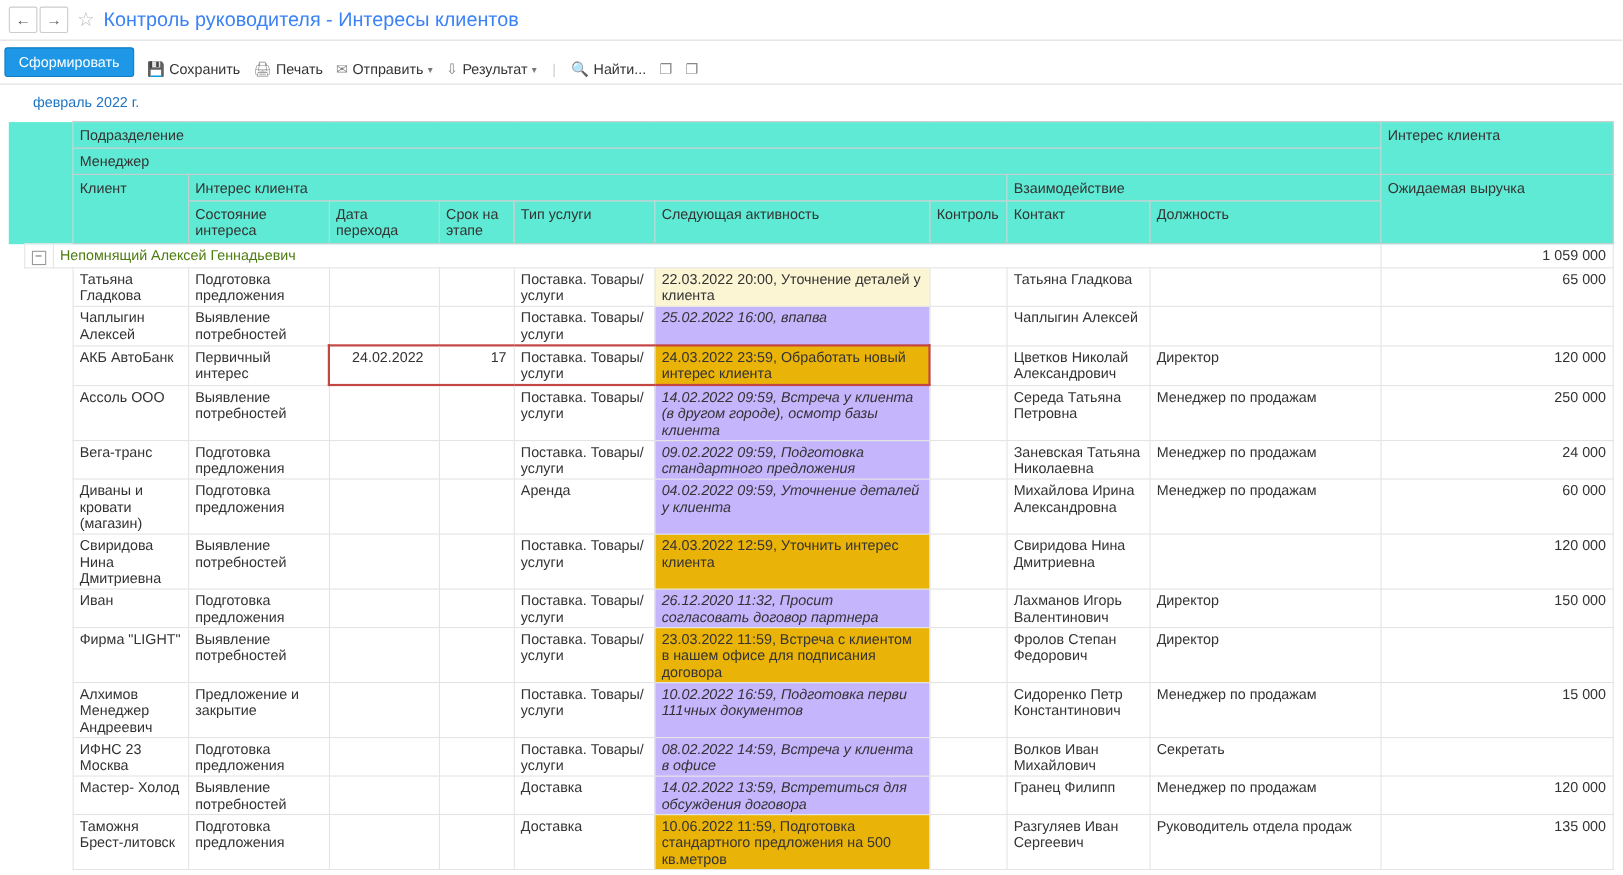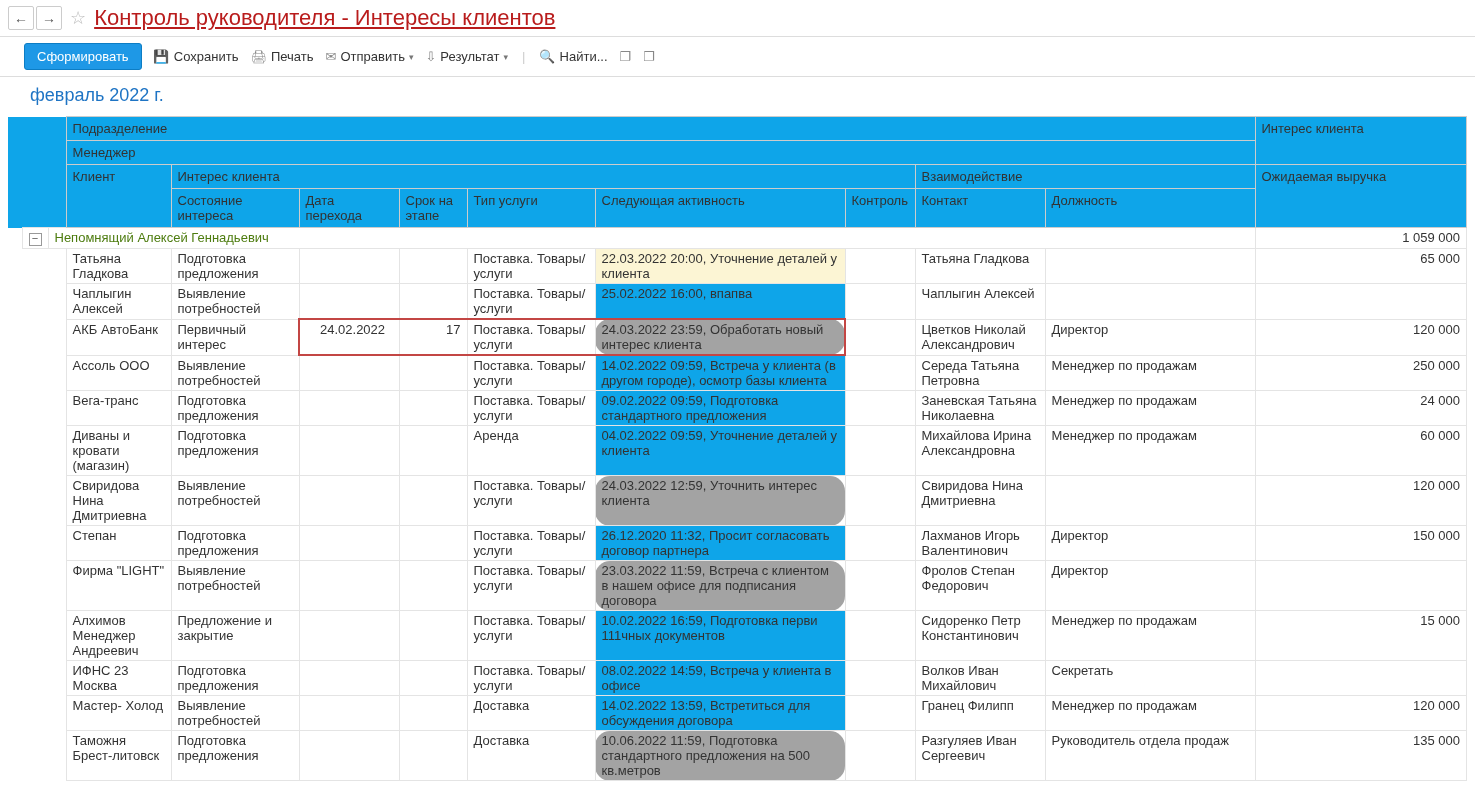--- a/index.html
+++ b/index.html
@@ -30,28 +30,27 @@
     border-radius: 2px;
     color: #555;
     font-size: 14px;
   }
   .star-icon {
     margin: 0 8px 0 6px;
     color: #bbb;
     font-size: 18px;
   }
   .page-title {
-    font-size: 22px;
-    color: #b91c1c;
-    text-decoration: underline;
+    font-size: 18px;
+    color: #3b82f6;
   }
   .toolbar {
     display: flex;
-    align-items: center;
-    padding: 6px 24px;
+    align-items: flex-end;
+    padding: 6px 4px;
     border-bottom: 1px solid #ddd;
     gap: 12px;
   }
   .btn-primary {
     background: #1e98e6;
     color: #fff;
     border: 1px solid #0d7dc4;
     padding: 5px 12px;
     border-radius: 3px;
     cursor: pointer;
@@ -73,36 +72,36 @@
     font-size: 9px;
     color: #777;
   }
   .tb-sep {
     color: #ccc;
     margin: 0 2px;
   }
   .period-label {
     color: #1e74c4;
     padding: 8px 12px 10px 30px;
-    font-size: 18px;
+    font-size: 13px;
   }
   .report {
     margin: 0 8px;
   }
   table.report-table {
     border-collapse: collapse;
     width: 100%;
     font-size: 13px;
   }
   table.report-table th {
     font-weight: normal;
     text-align: left;
     padding: 4px 6px;
     border: 1px solid #ccc;
-    background: #0ea5e9;
+    background: #5eead4;
     vertical-align: top;
     color: #333;
   }
   table.report-table td {
     border: 1px solid #e4e4e4;
     padding: 2px 6px;
     vertical-align: top;
   }
   td.tree-col { border: 1px solid #e4e4e4; }
   td.num { text-align: right; white-space: nowrap; }
@@ -113,22 +112,22 @@
     display: inline-block;
     width: 11px;
     height: 11px;
     border: 1px solid #999;
     line-height: 9px;
     text-align: center;
     font-size: 11px;
     color: #555;
     background: #fff;
   }
-  .bg-green { background: #a3a3a3; border-radius: 15px; }
-  .bg-pink  { background: #0ea5e9; }
+  .bg-green { background: #eab308; }
+  .bg-pink  { background: #c4b5fd; font-style: italic; }
   .bg-yellow{ background: #fcf5d4; }
   .nb { white-space: normal; }
   th.small-col { width: 55px; }
 
   
   col.c-lead1 { width: 14px; }
   col.c-lead2 { width: 14px; }
   col.c-lead3 { width: 18px; }
   col.c-client { width: 105px; }
   col.c-state  { width: 128px; }
@@ -349,21 +348,21 @@
           <td class="nb bg-green">24.03.2022 12:59, Уточнить интерес клиента</td>
           <td class=""></td>
           <td class="nb">Свиридова Нина Дмитриевна</td>
           <td class="nb"></td>
           <td class="num">120 000</td>
         </tr>
         <tr>
           <td class="no-border"></td>
           <td class="no-border"></td>
           <td class="no-border"></td>
-          <td class="nb">Степан</td>
+          <td class="nb">Иван</td>
           <td class="nb">Подготовка предложения</td>
           <td class=""></td>
           <td class="num"></td>
           <td class="nb">Поставка. Товары/услуги</td>
           <td class="nb bg-pink">26.12.2020 11:32, Просит согласовать договор партнера</td>
           <td class=""></td>
           <td class="nb">Лахманов Игорь Валентинович</td>
           <td class="nb">Директор</td>
           <td class="num">150 000</td>
         </tr>

